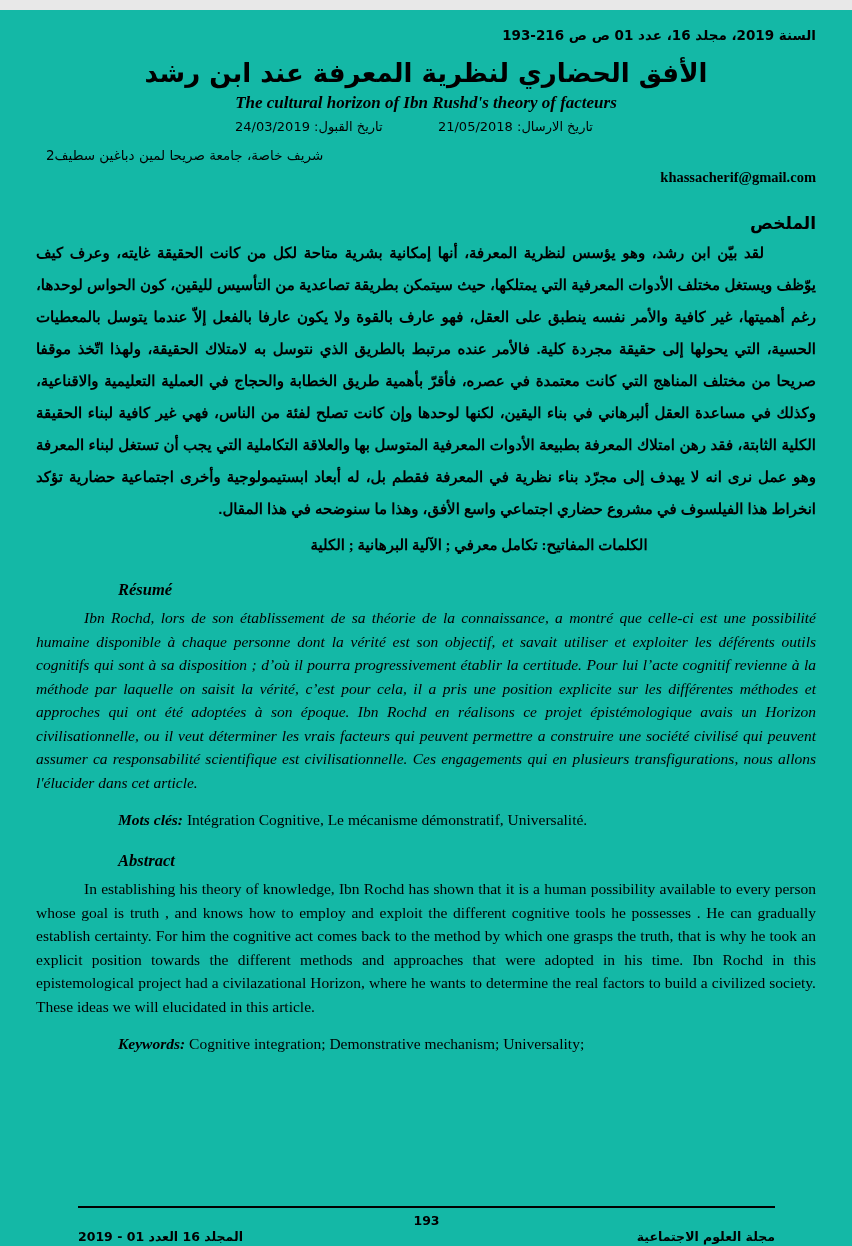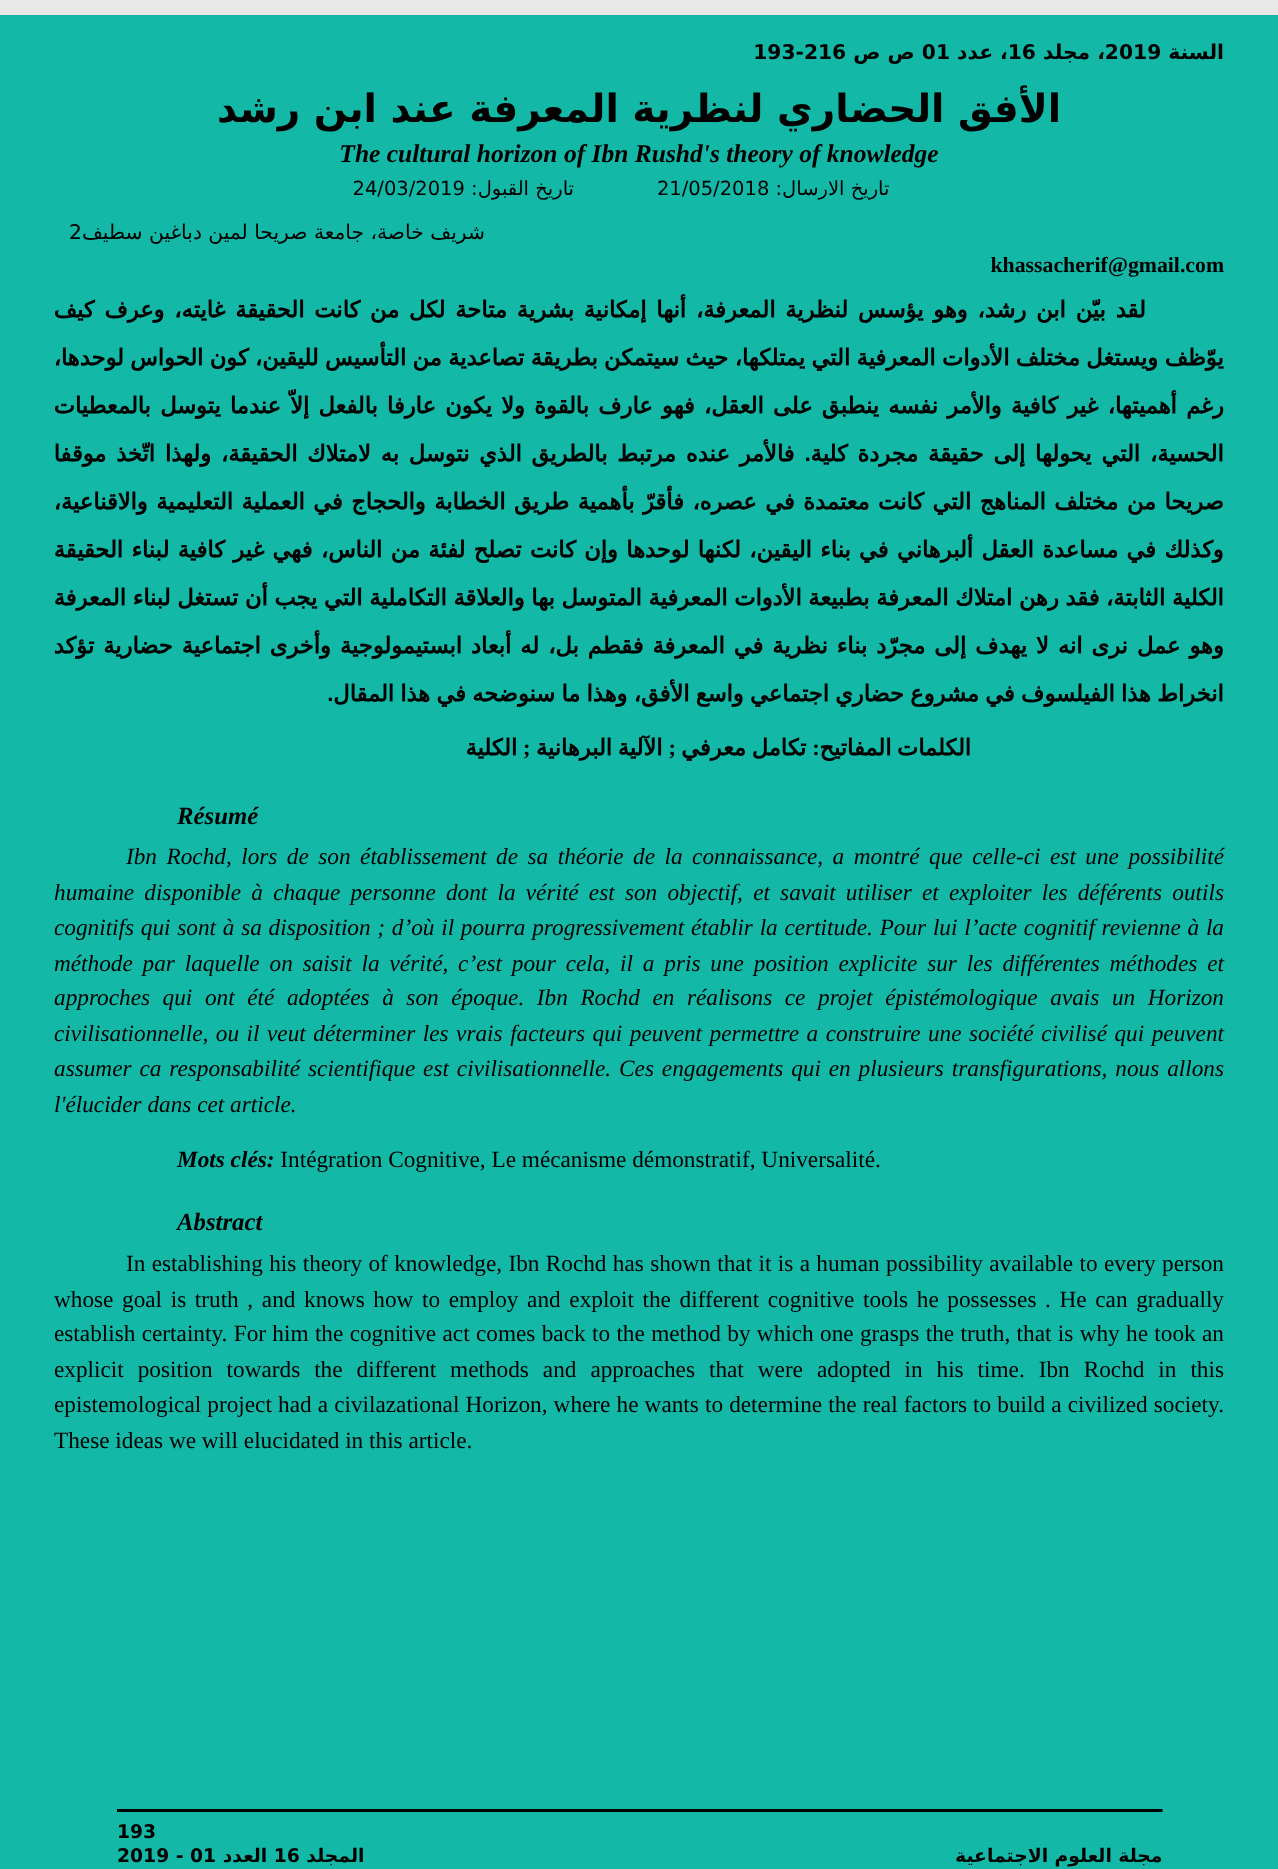--- a/index.html
+++ b/index.html
@@ -93,54 +93,59 @@
   .footer {
     position:absolute; top:1196px; left:78px; width:697px;
     border-top:2px solid #000;
     padding-top:20px;
     display:flex; justify-content:space-between;
     font-family:"DejaVu Sans", sans-serif;
     font-weight:bold; font-size:12.5px; line-height:18px;
   }
   .footer-center {
     position:absolute; left:0; right:0; top:4px;
+    text-align:center;
   }
   .rtl-inline { direction:rtl; unicode-bidi:isolate; }
 </style>
 </head>
 <body>
 
 <div class="page">
 
   <div class="issue-line">السنة 2019، مجلد 16، عدد 01 ص ص 216-193</div>
 
   <div class="title-ar">الأفق الحضاري لنظرية المعرفة عند ابن رشد</div>
-  <div class="title-en">The cultural horizon of Ibn Rushd's theory of knowledge</div>
+  <div class="title-en">The cultural horizon of Ibn Rushd's theory of facteurs</div>
 
   <div class="dates-row">
     <span>تاريخ الارسال: 21/05/2018</span>
     <span>تاريخ القبول: 24/03/2019</span>
   </div>
 
   <div class="author-line">شريف خاصة، جامعة صريحا لمين دباغين سطيف2</div>
   <div class="email-line">khassacherif@gmail.com</div>
 
+  <div class="heading-ar">الملخص</div>
   <div class="body-ar">لقد بيّن ابن رشد، وهو يؤسس لنظرية المعرفة، أنها إمكانية بشرية متاحة لكل من كانت الحقيقة غايته، وعرف كيف يوّظف ويستغل مختلف الأدوات المعرفية التي يمتلكها، حيث سيتمكن بطريقة تصاعدية من التأسيس لليقين، كون الحواس لوحدها، رغم أهميتها، غير كافية والأمر نفسه ينطبق على العقل، فهو عارف بالقوة ولا يكون عارفا بالفعل إلاّ عندما يتوسل بالمعطيات الحسية، التي يحولها إلى حقيقة مجردة كلية. فالأمر عنده مرتبط بالطريق الذي نتوسل به لامتلاك الحقيقة، ولهذا اتّخذ موقفا صريحا من مختلف المناهج التي كانت معتمدة في عصره، فأقرّ بأهمية طريق الخطابة والحجاج في العملية التعليمية والاقناعية، وكذلك في مساعدة العقل ألبرهاني في بناء اليقين، لكنها لوحدها وإن كانت تصلح لفئة من الناس، فهي غير كافية لبناء الحقيقة الكلية الثابتة، فقد رهن امتلاك المعرفة بطبيعة الأدوات المعرفية المتوسل بها والعلاقة التكاملية التي يجب أن تستغل لبناء المعرفة وهو عمل نرى انه لا يهدف إلى مجرّد بناء نظرية في المعرفة فقطم بل، له أبعاد ابستيمولوجية وأخرى اجتماعية حضارية تؤكد انخراط هذا الفيلسوف في مشروع حضاري اجتماعي واسع الأفق، وهذا ما سنوضحه في هذا المقال.</div>
   <div class="keywords-ar">
     <span>الكلمات المفاتيح:</span><span> تكامل معرفي ; الآلية البرهانية ; الكلية</span>
   </div>
 
   <div class="heading-script">Résumé</div>
   <div class="body-latin body-fr">Ibn Rochd, lors de son établissement de sa théorie de la connaissance, a montré que celle-ci est une possibilité humaine disponible à chaque personne dont la vérité est son objectif, et savait utiliser et exploiter les déférents outils cognitifs qui sont à sa disposition ; d’où il pourra progressivement établir la certitude. Pour lui l’acte cognitif revienne à la méthode par laquelle on saisit la vérité, c’est pour cela, il a pris une position explicite sur les différentes méthodes et approches qui ont été adoptées à son époque. Ibn Rochd en réalisons ce projet épistémologique avais un Horizon civilisationnelle, ou il veut déterminer les vrais facteurs qui peuvent permettre a construire une société civilisé qui peuvent assumer ca responsabilité scientifique est civilisationnelle. Ces engagements qui en plusieurs transfigurations, nous allons l'élucider dans cet article.</div>
   <div class="kw-line">
     <span class="kw-label">Mots clés:</span><span> Intégration Cognitive, Le mécanisme démonstratif, Universalité.</span>
   </div>
 
   <div class="heading-script">Abstract</div>
   <div class="body-latin">In establishing his theory of knowledge, Ibn Rochd has shown that it is a human possibility available to every person whose goal is truth , and knows how to employ and exploit the different cognitive tools he possesses . He can gradually establish certainty. For him the cognitive act comes back to the method by which one grasps the truth, that is why he took an explicit position towards the different methods and approaches that were adopted in his time. Ibn Rochd in this epistemological project had a civilazational Horizon, where he wants to determine the real factors to build a civilized society. These ideas we will elucidated in this article.</div>
+  <div class="kw-line">
+    <span class="kw-label">Keywords:</span><span> Cognitive integration; Demonstrative mechanism; Universality;</span>
+  </div>
 
   <div class="footer">
     <span class="rtl-inline">المجلد 16 العدد 01 - 2019</span>
     <span class="footer-center">193</span>
     <span class="rtl-inline">مجلة العلوم الاجتماعية</span>
   </div>
 
 </div>
 
 </body></html>

